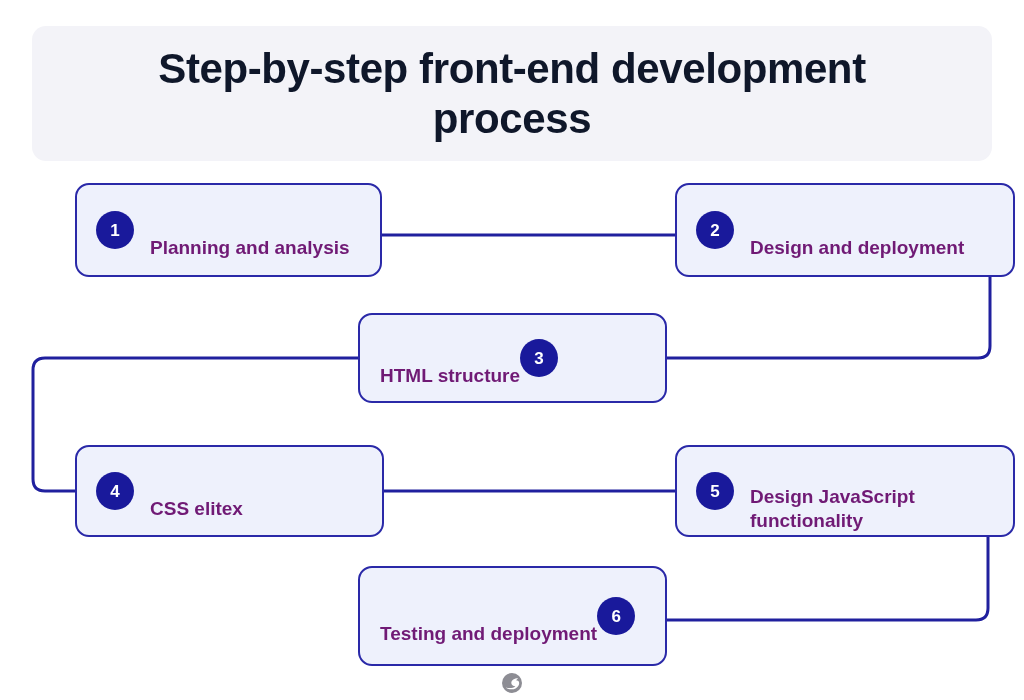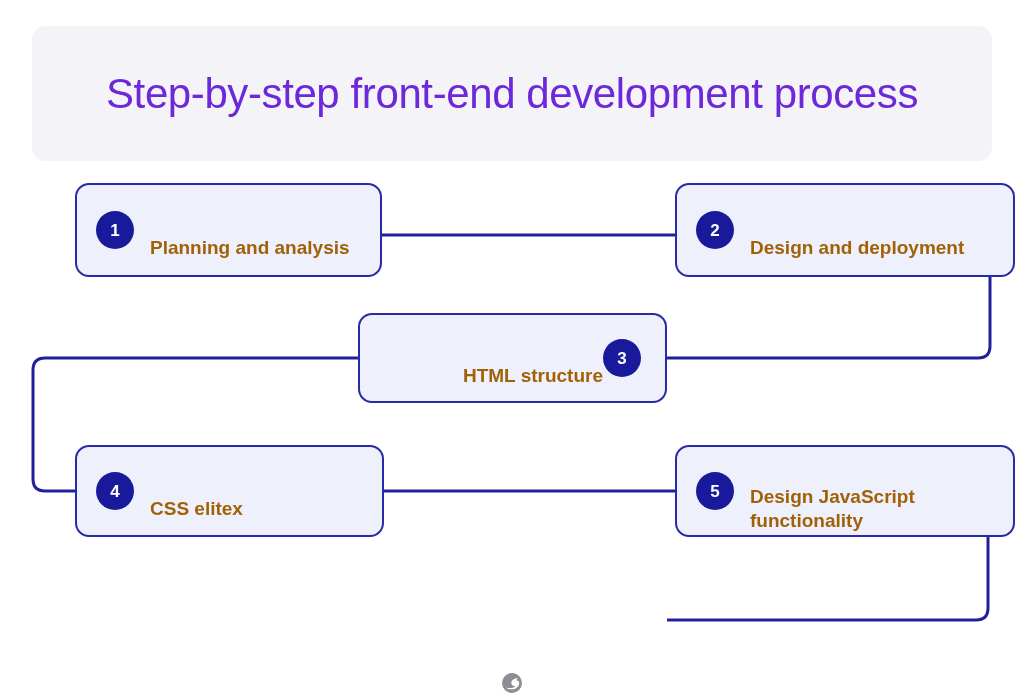--- a/index.html
+++ b/index.html
@@ -30,23 +30,23 @@
     background: #f3f3f8;
     border-radius: 14px;
     display: flex;
     align-items: center;
     justify-content: center;
     box-sizing: border-box;
     padding: 0 70px;
   }
   #title-text {
     font-size: 42px;
-    font-weight: 400;
+    font-weight: 700;
     line-height: 1.18;
-    color: #6d28d9;
+    color: #0f172a;
     text-align: center;
     letter-spacing: -0.4px;
   }
 
   
   #connectors {
     position: absolute;
     left: 0;
     top: 0;
     width: 1024px;
@@ -58,38 +58,38 @@
   .step-box {
     position: absolute;
     background: #eef1fc;
     border: 2px solid #2a29a8;
     border-radius: 14px;
     box-sizing: border-box;
     display: flex;
     align-items: center;
   }
   .step-box.left-badge { flex-direction: row; }
-  .step-box.right-badge { flex-direction: row; justify-content: flex-end; }
+  .step-box.right-badge { flex-direction: row; justify-content: flex-start; }
 
   .badge {
     width: 38px;
     height: 38px;
     min-width: 38px;
     border-radius: 50%;
     background: #19199b;
     color: #ffffff;
     font-size: 17px;
     font-weight: 700;
     display: flex;
     align-items: center;
     justify-content: center;
     line-height: 1;
   }
   .step-label {
-    color: #a16207;
+    color: #701a75;
     font-size: 19px;
     font-weight: 700;
     line-height: 1.28;
     margin-top: 36px;
   }
   .left-badge .badge { margin-left: 19px; }
   .left-badge .step-label { margin-left: 16px; margin-right: 14px; }
   .right-badge .step-label { margin-left: 20px; }
   .right-badge .badge { margin-right: 24px; }
 
@@ -165,20 +165,24 @@
   <div class="step-box left-badge" id="box-4">
     <div class="badge">4</div>
     <div class="step-label">CSS elitex</div>
   </div>
 
   <div class="step-box left-badge" id="box-5">
     <div class="badge">5</div>
     <div class="step-label">Design JavaScript functionality</div>
   </div>
 
+  <div class="step-box right-badge" id="box-6">
+    <div class="step-label">Testing and deployment</div>
+    <div class="badge">6</div>
+  </div>
 
   <div id="footer-logo">
     <svg id="logo-mark" width="22" height="22" viewBox="0 0 22 22">
       <circle cx="11" cy="11" r="10" fill="#8d8d94"></circle>
       <path d="M 17.2 6.2 C 13.4 6.2 10.3 8.0 10.3 11.0 C 10.3 13.0 12.0 14.2 14.4 14.2
                C 11.6 16.6 7.6 16.4 4.9 15.4 C 7.2 17.6 11.6 18.0 14.6 16.4
                C 17.0 15.1 18.2 12.9 18.2 11.0 C 18.2 9.2 16.8 8.2 15.0 8.2
                C 16.0 7.3 16.8 6.7 17.2 6.2 Z" fill="#ffffff"></path>
     </svg>
     <span id="logo-word">elitex</span>

